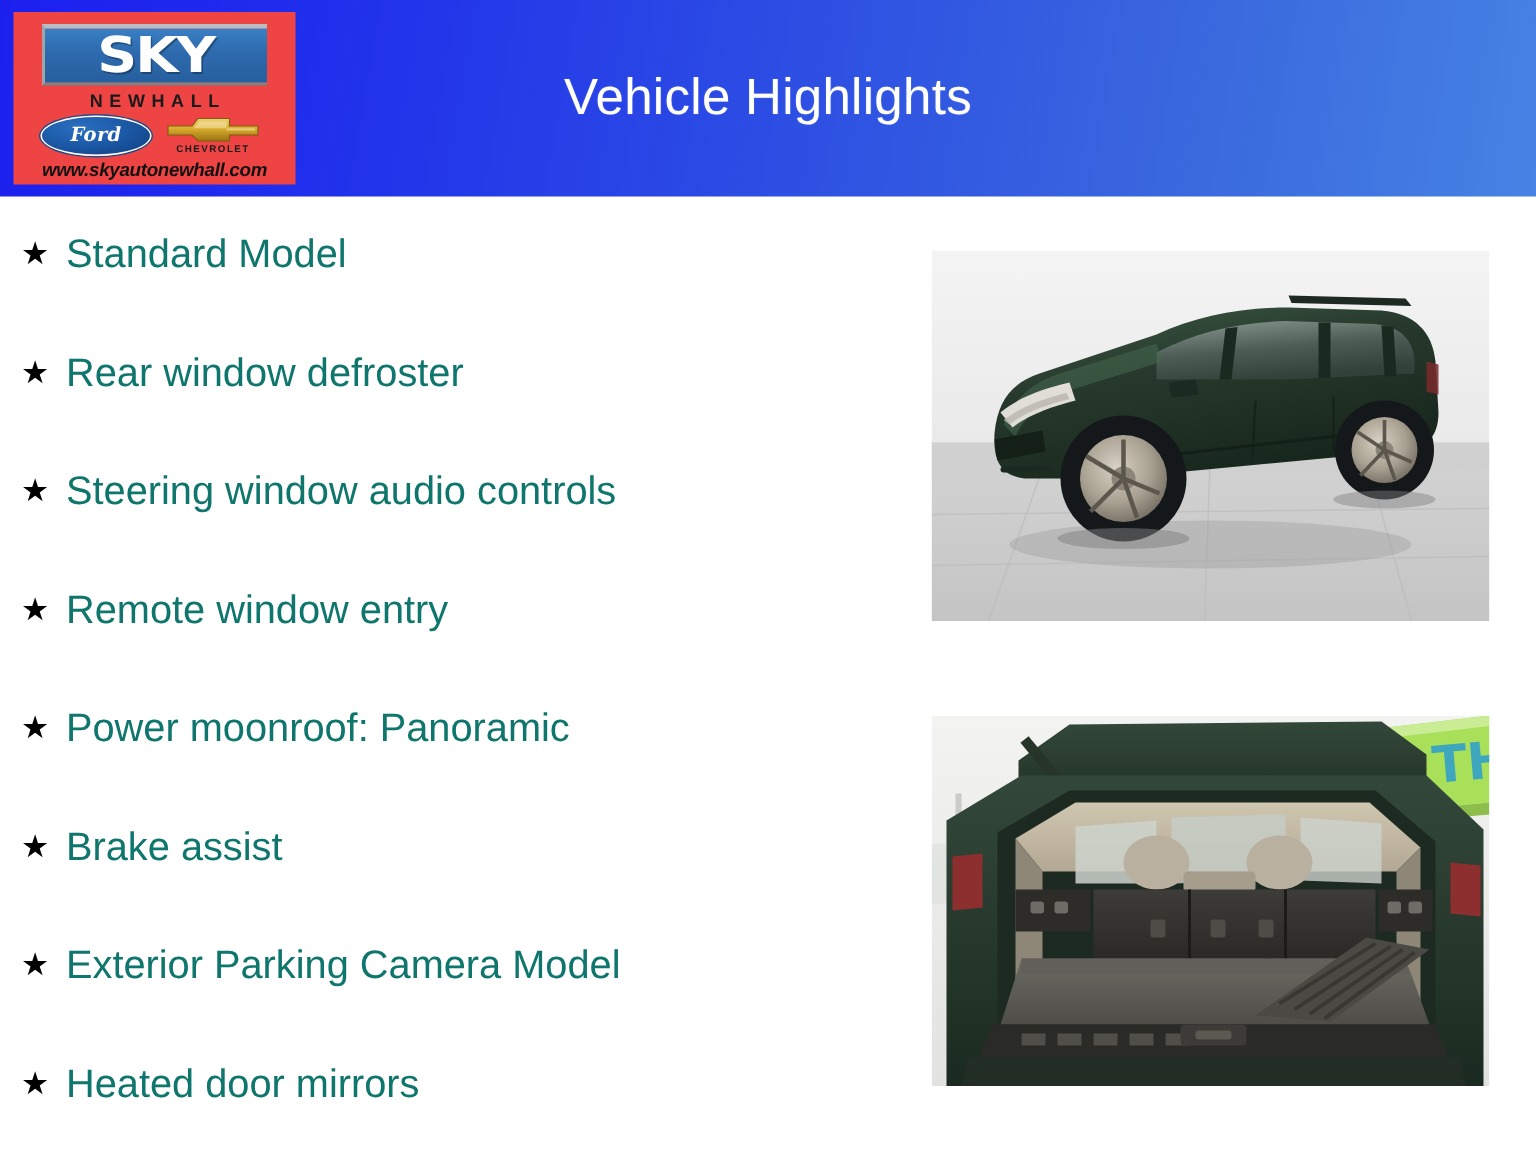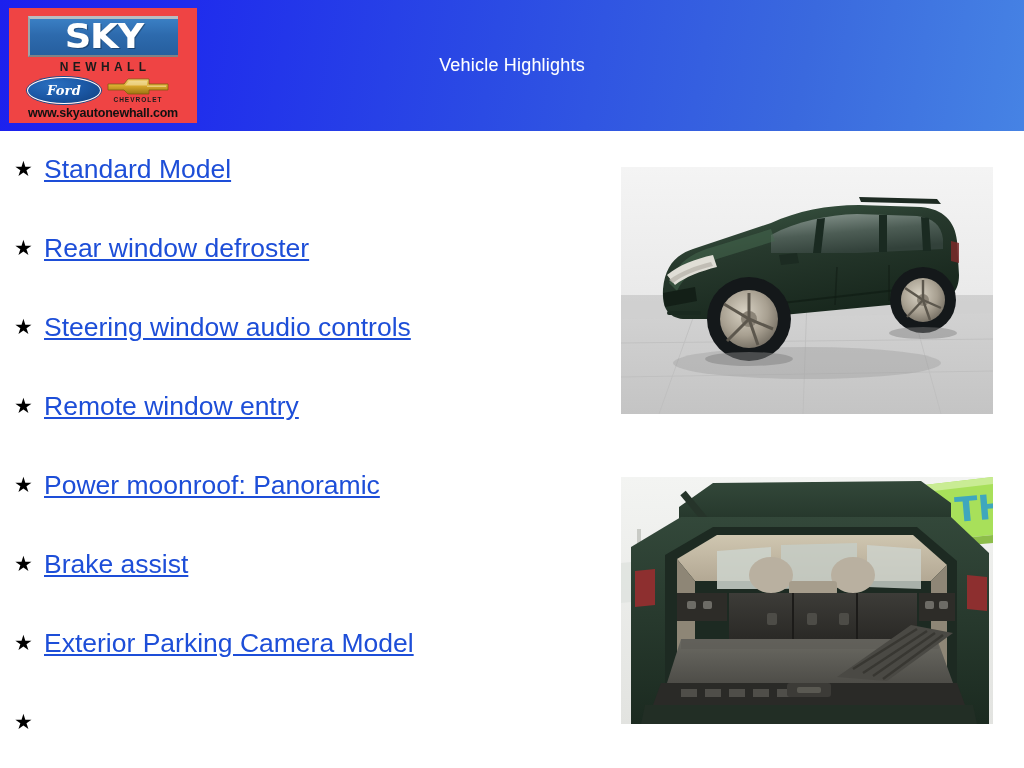--- a/index.html
+++ b/index.html
@@ -36,21 +36,21 @@
   .header-title {
     position: absolute;
     left: 0;
     top: 0;
     width: 1024px;
     height: 131px;
     display: flex;
     align-items: center;
     justify-content: center;
     color: #ffffff;
-    font-size: 18px;
+    font-size: 34px;
     font-weight: 400;
     letter-spacing: 0.2px;
     white-space: nowrap;
     text-shadow: 0 0 1px rgba(255,255,255,0.25);
   }
 
   
   .logo-box {
     position: absolute;
     left: 9px;
@@ -98,21 +98,21 @@
     font-weight: 700;
     letter-spacing: 4.4px;
     text-indent: 4.4px;
     line-height: 1;
   }
   .logo-brands {
     margin-top: 4px;
     width: 160px;
     display: flex;
     align-items: center;
-    justify-content: flex-start;
+    justify-content: space-between;
     padding: 0 4px;
     box-sizing: border-box;
   }
   .ford-oval {
     width: 74px;
     height: 27px;
     border-radius: 50%;
     background: radial-gradient(ellipse at 35% 28%, #2a6fc0 0%, #1c5aa8 45%, #103f7e 100%);
     border: 1.5px solid #ffffff;
     box-shadow: 0 0 0 1px #17508f;
@@ -147,20 +147,21 @@
     font-size: 6.5px;
     font-weight: bold;
     letter-spacing: 1px;
     color: #1c1c1c;
     line-height: 1;
   }
   .logo-url {
     margin-top: 3px;
     color: #121212;
     font-family: "Liberation Sans", sans-serif;
+    font-style: italic;
     font-weight: bold;
     font-size: 12.5px;
     letter-spacing: -0.2px;
     line-height: 1;
   }
 
   
   .features {
     position: absolute;
     left: 0;
@@ -182,26 +183,25 @@
   .feature-bullet {
     flex: 0 0 auto;
     width: 30px;
     color: #000000;
     font-family: "DejaVu Sans", sans-serif;
     font-size: 21px;
     line-height: 40px;
     text-align: left;
   }
   .feature-label {
-    color: #1d4ed8;
+    color: #0f766e;
     font-family: "Liberation Sans", sans-serif;
     font-size: 26.5px;
     line-height: 40px;
     white-space: nowrap;
-    text-decoration: underline;
   }
 
   
   .photo {
     position: absolute;
     overflow: hidden;
     background: #ffffff;
   }
   #photo-exterior {
     left: 621px;
@@ -277,20 +277,21 @@
     <li class="feature-item">
       <span class="feature-bullet">★</span>
       <span class="feature-label">Brake assist</span>
     </li>
     <li class="feature-item">
       <span class="feature-bullet">★</span>
       <span class="feature-label">Exterior Parking Camera Model</span>
     </li>
     <li class="feature-item">
       <span class="feature-bullet">★</span>
+      <span class="feature-label">Heated door mirrors</span>
     </li>
   </ul>
 
   <div class="photo" id="photo-exterior">
     <svg viewBox="0 0 372 247" preserveAspectRatio="xMidYMid slice">
       <defs>
         <linearGradient id="studioBg" x1="0" y1="0" x2="0" y2="1">
           <stop offset="0%" stop-color="#f4f4f4"></stop>
           <stop offset="70%" stop-color="#e6e6e6"></stop>
           <stop offset="100%" stop-color="#dedede"></stop>

